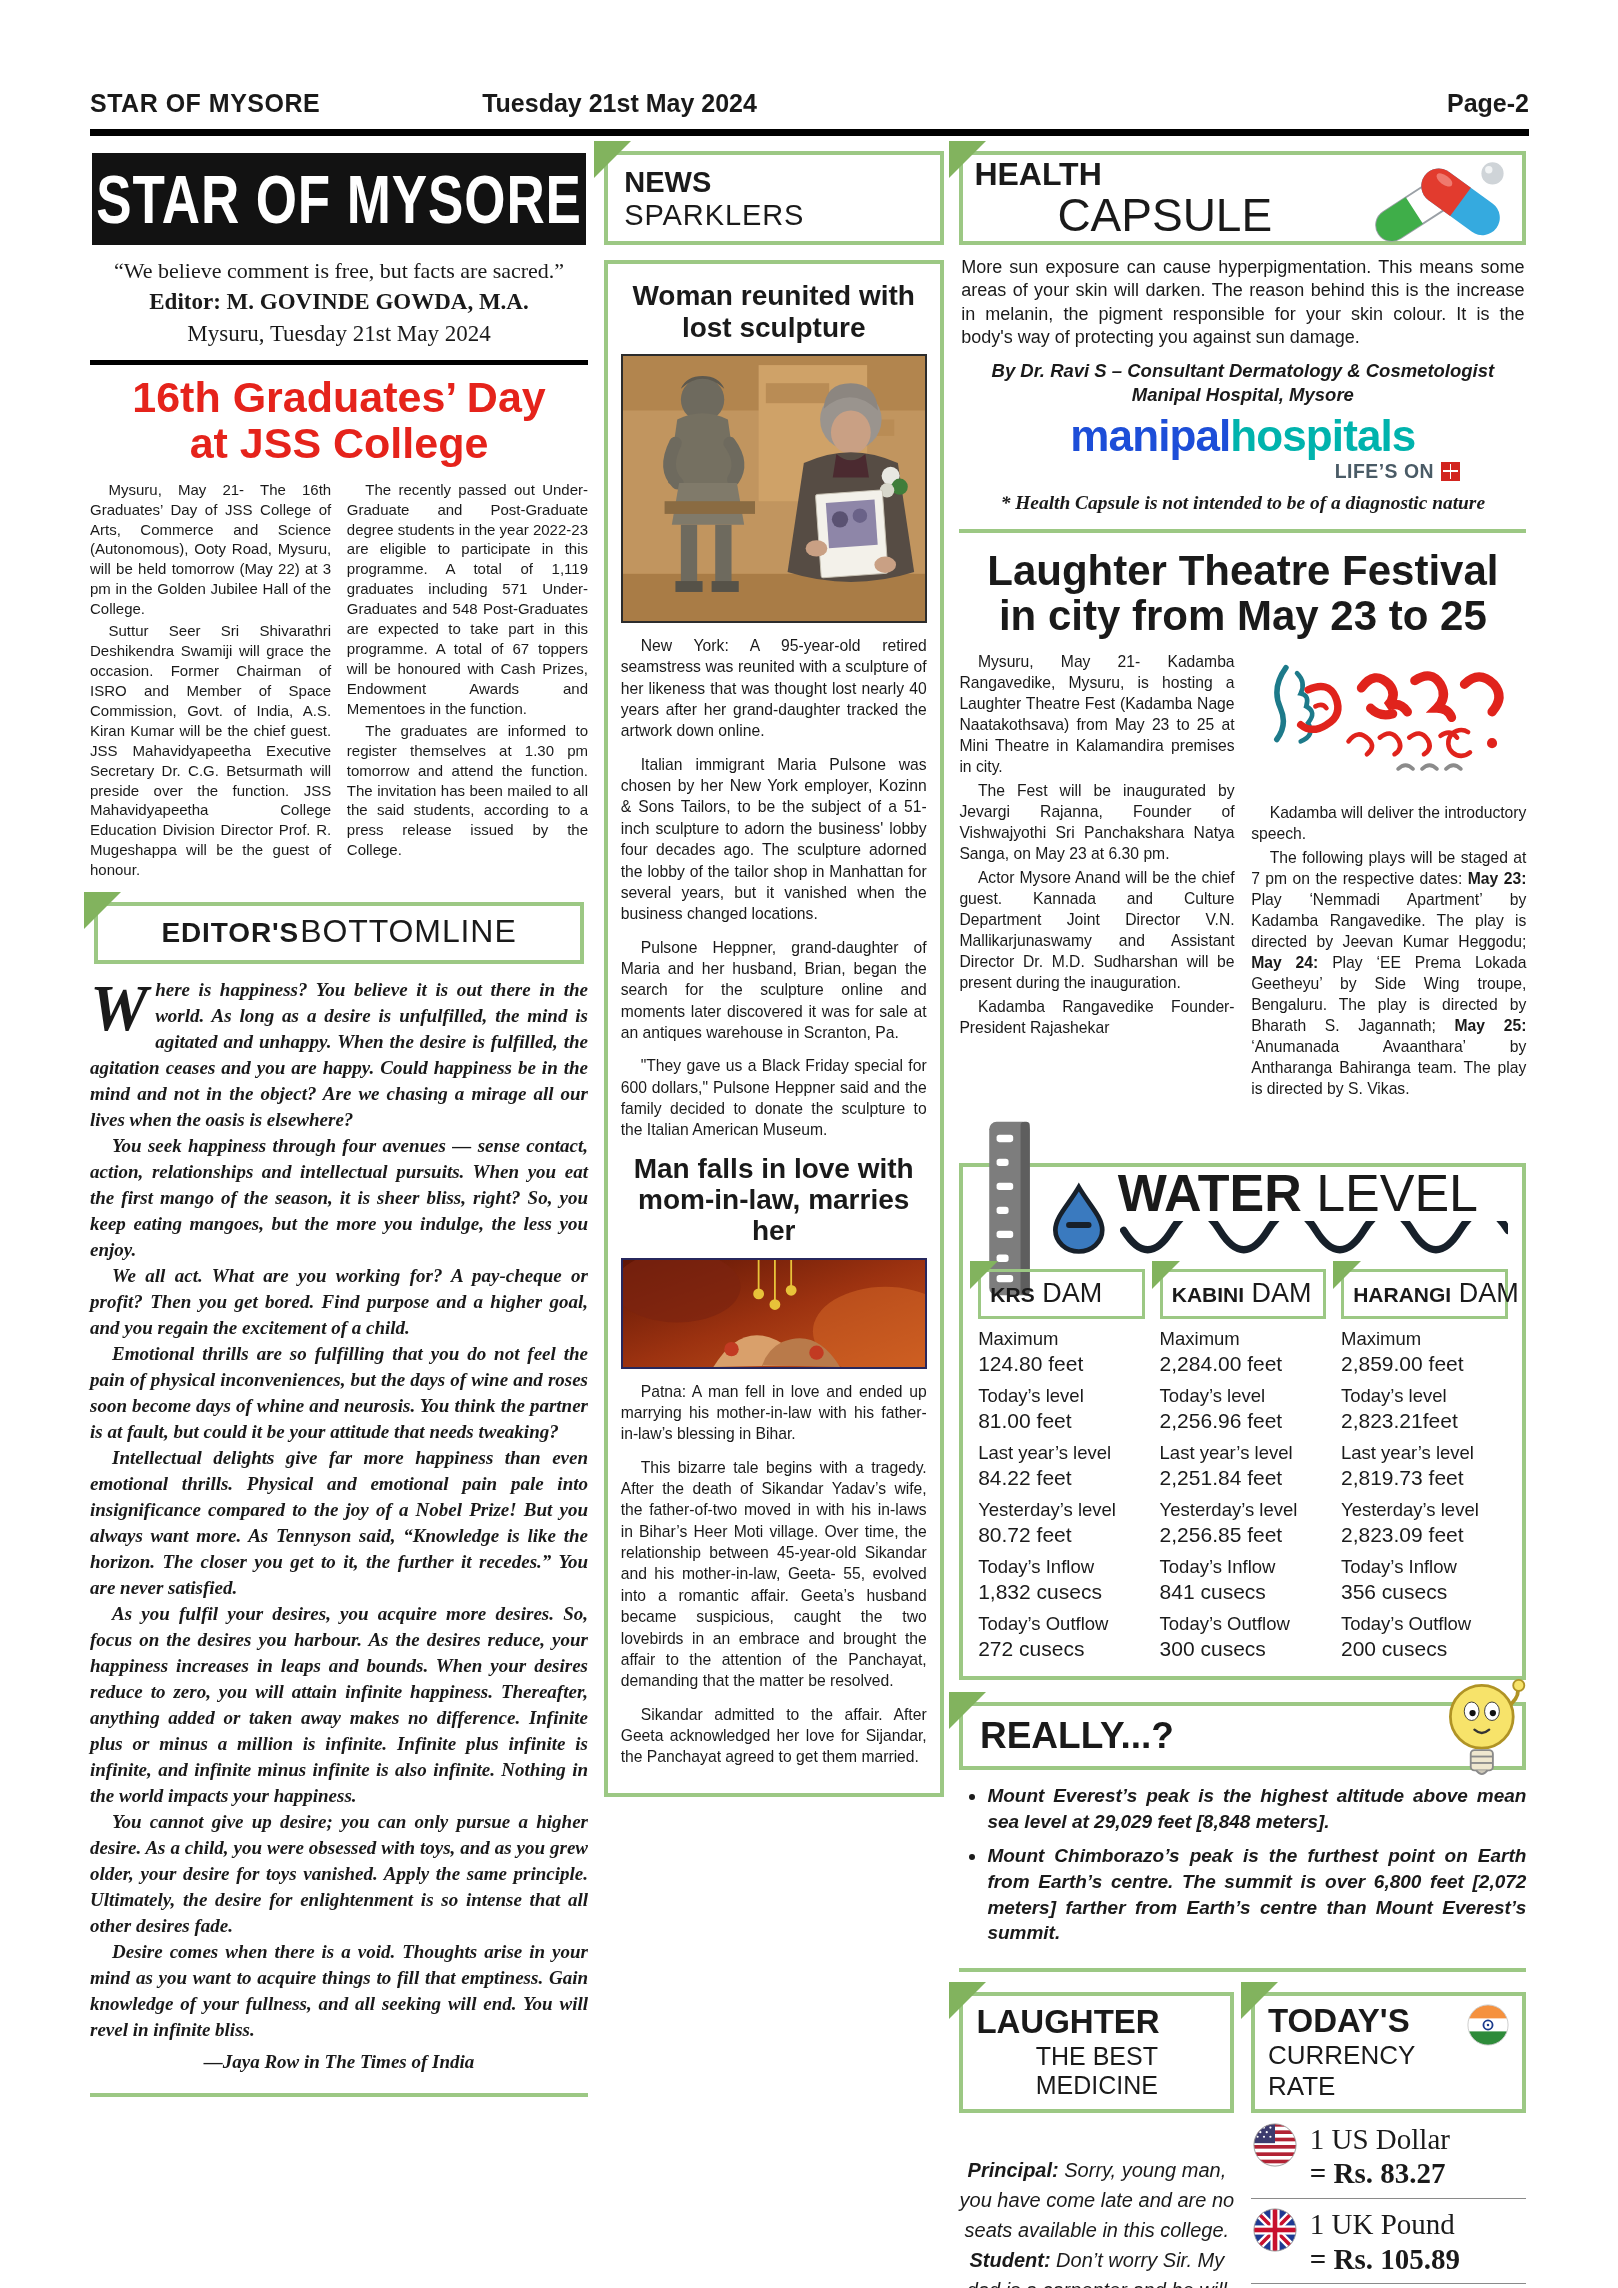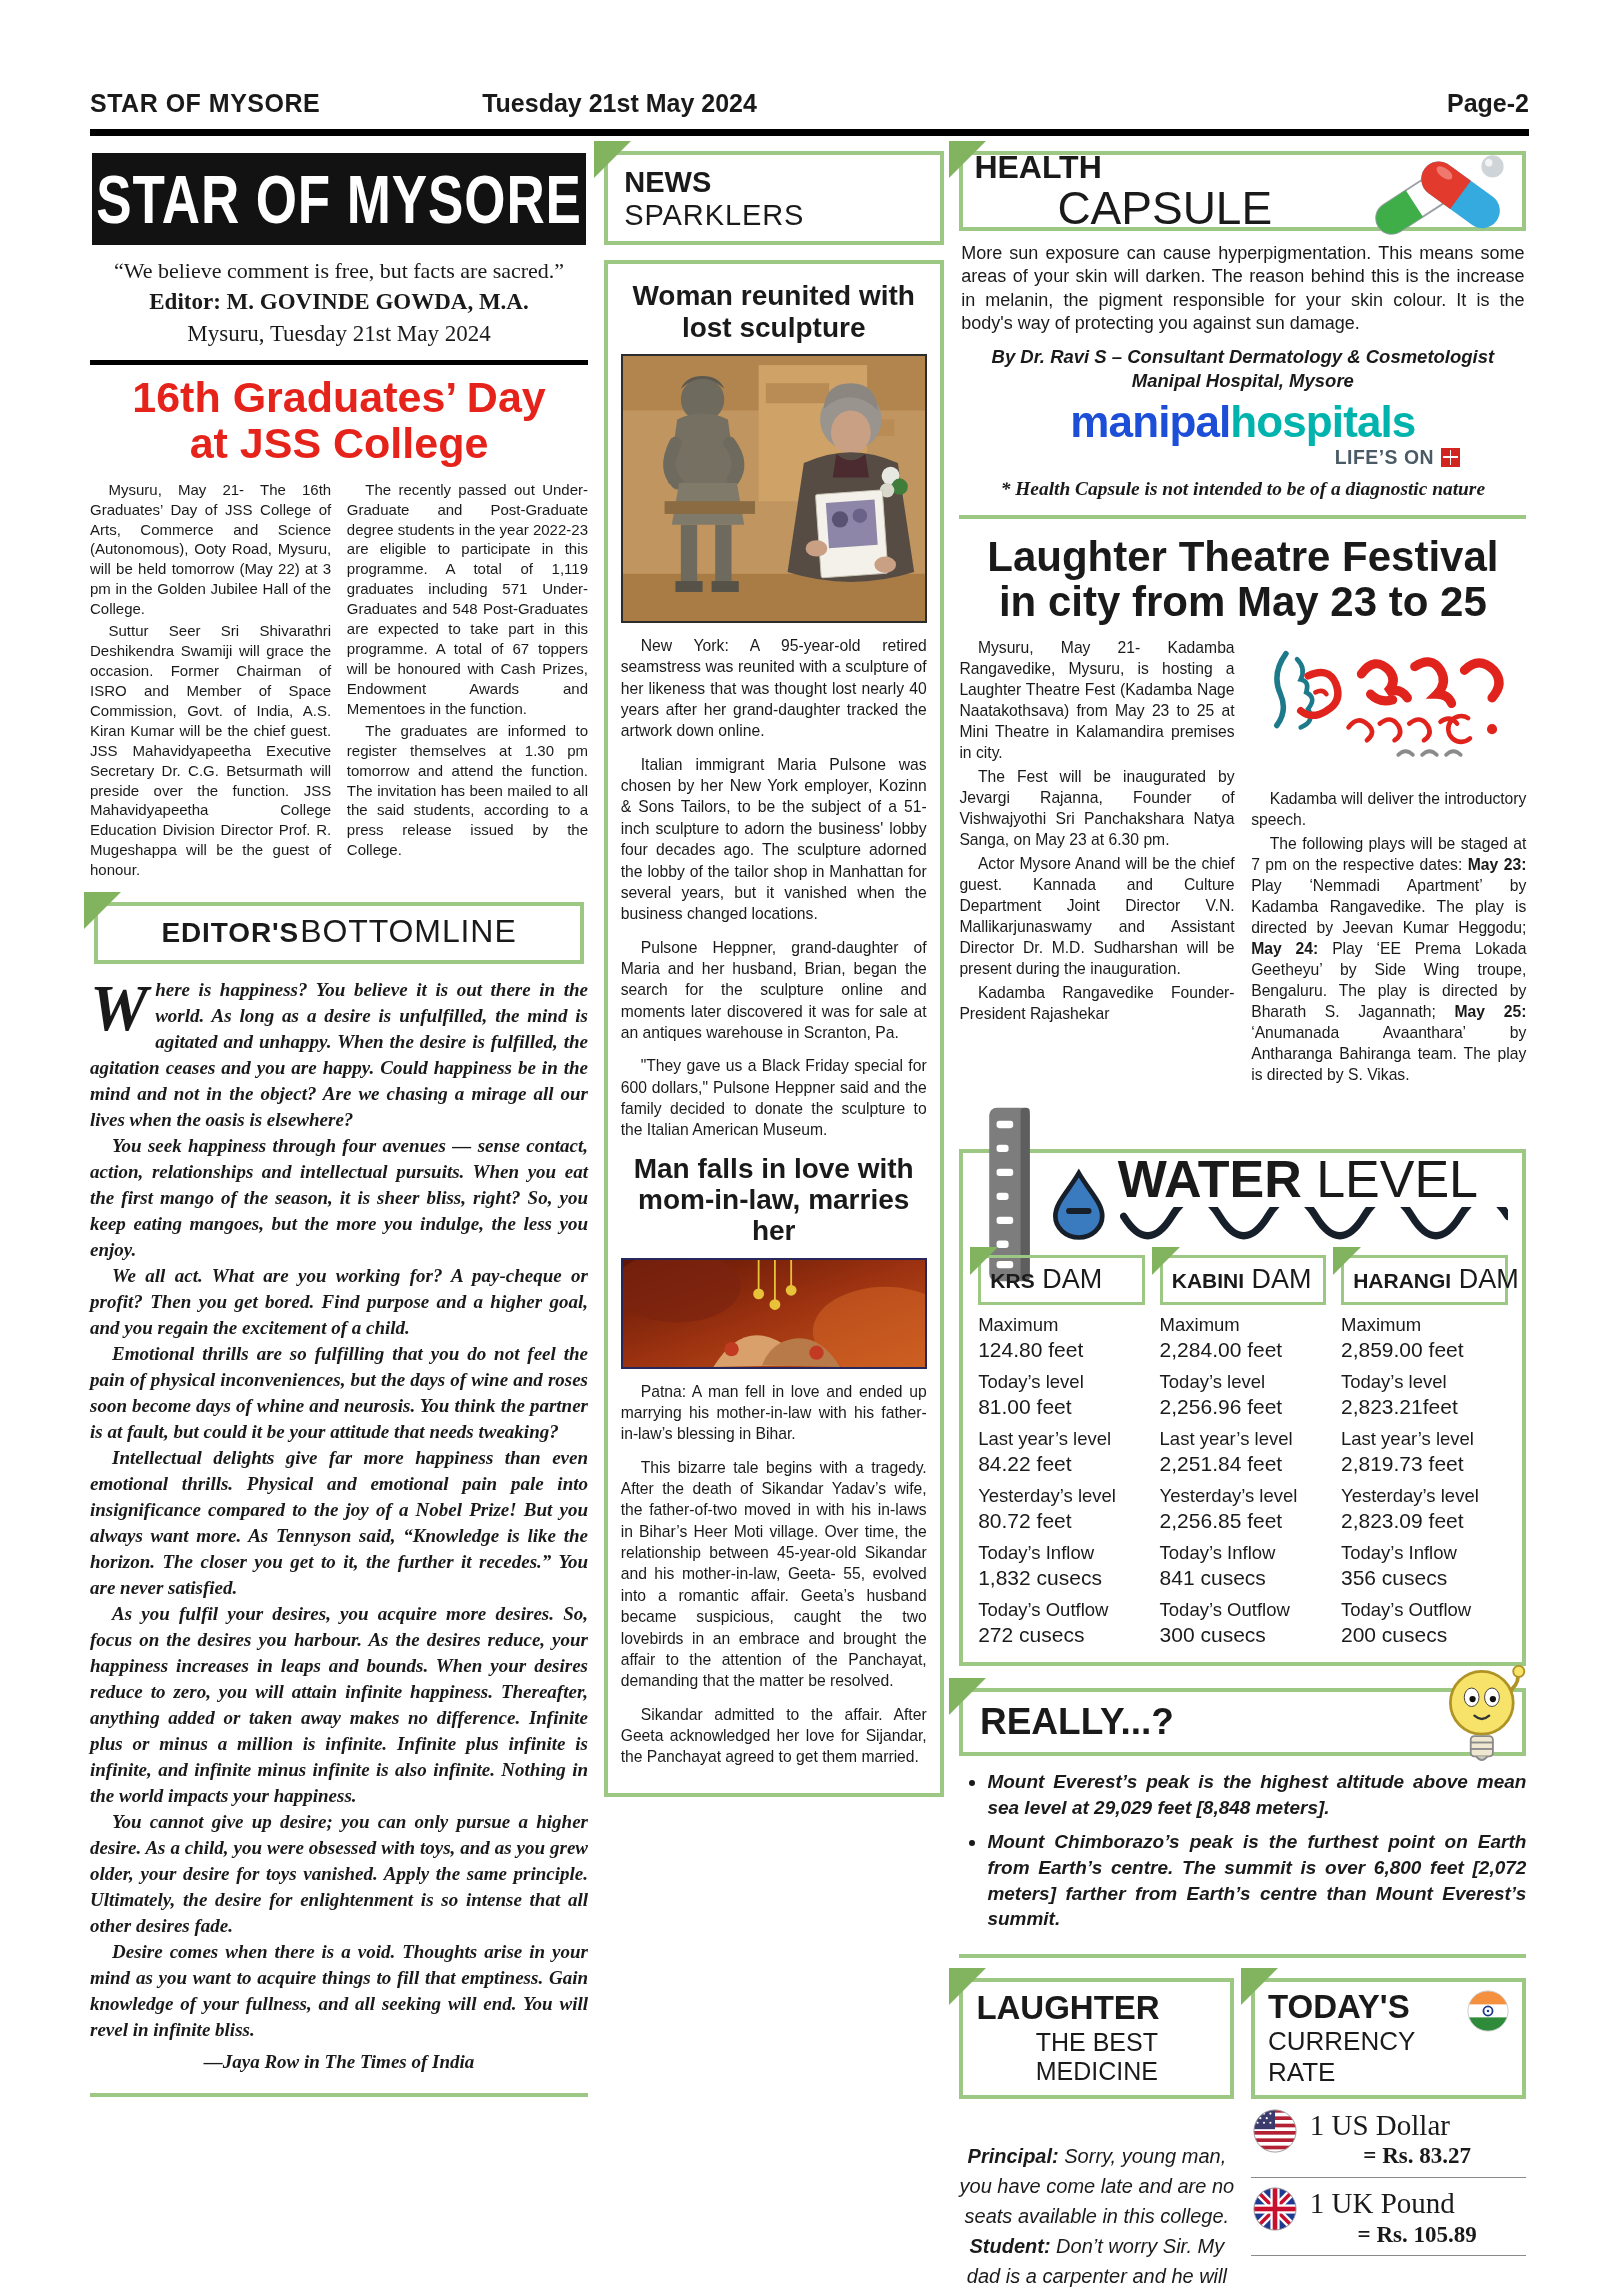--- a/index.html
+++ b/index.html
@@ -44,21 +44,21 @@
   
   .spark-head{padding:11px 16.6px 9.2px;}
   .spark-head .s1{font-weight:bold;font-size:29px;display:block;}
   .spark-head .s2{font-size:29px;display:block;letter-spacing:0.9px;}
   .spark-body{margin-top:14.8px;padding:9.2px 13px 13px;}
   .spark-h3{font-weight:bold;font-size:28px;line-height:1.12;text-align:center;margin:7.4px 0 11px;}
   .spark-body p{font-size:15.7px;line-height:1.36;text-align:justify;text-indent:20px;margin:12px 0;}
   .photo{width:100%;display:block;border:2.8px solid #2c2c2c;box-sizing:border-box;}
   .photo2{border:2.8px solid #27275c;}
   
-  .health-box{display:flex;align-items:center;padding:5.5px 11px;height:80px;box-sizing:border-box;}
+  .health-box{display:flex;align-items:center;padding:5.5px 11px;height:94px;box-sizing:border-box;}
   .hc-titles{flex:1;}
   .hc-t1{font-weight:bold;font-size:32px;display:block;line-height:1;}
   .hc-t2{font-size:46px;display:block;line-height:1;margin-left:83px;margin-top:1.8px;}
   .health-text{font-size:18px;line-height:1.3;text-align:justify;margin:11px 1.8px 0;}
   .health-byline{font-weight:bold;font-style:italic;font-size:18.5px;text-align:center;margin-top:9.2px;line-height:1.3;}
   .manipal{text-align:center;margin-top:7.4px;line-height:1;}
   .manipal .mp1{color:#1d4ed8;text-align:center;}
   .manipal .mp2{color:#00b3ad;}
   .manipal span{font-size:44px;font-weight:bold;letter-spacing:-0.9px;}
   .lifeson{display:flex;justify-content:flex-end;align-items:center;gap:7.4px;width:434px;margin:1.8px auto 0;
@@ -106,21 +106,21 @@
   .joke{font-style:italic;font-size:20px;line-height:1.5;text-align:center;margin-top:42px;}
   .joke b{font-weight:bold;}
   .cur{flex:1;min-width:0;}
   .cur-head{padding:7.4px 13px;display:flex;align-items:flex-start;}
   .cur-titles{flex:1;}
   .ch1{font-weight:bold;font-size:33px;display:block;line-height:1.05;}
   .ch2{font-size:26px;display:block;margin-top:1.8px;}
   .cur-row{display:flex;align-items:flex-start;gap:13px;padding:9.2px 1.8px 7.4px;border-bottom:1.8px solid #8a8a8a;}
   .cur-text{flex:1;font-family:"Liberation Serif",serif;}
   .cur-name{font-size:29px;}
-  .cur-val{font-weight:bold;font-size:23px;text-align:center;margin-top:1.8px;}
+  .cur-val{font-weight:bold;font-size:29px;text-align:left;margin-top:1.8px;}
   svg{display:block;}
 </style>
 </head>
 <body>
 
 <div class="page">
 
   <div class="pagehead">
     <span class="ph-brand">STAR OF MYSORE</span>
     <span class="ph-date">Tuesday 21st May 2024</span>

